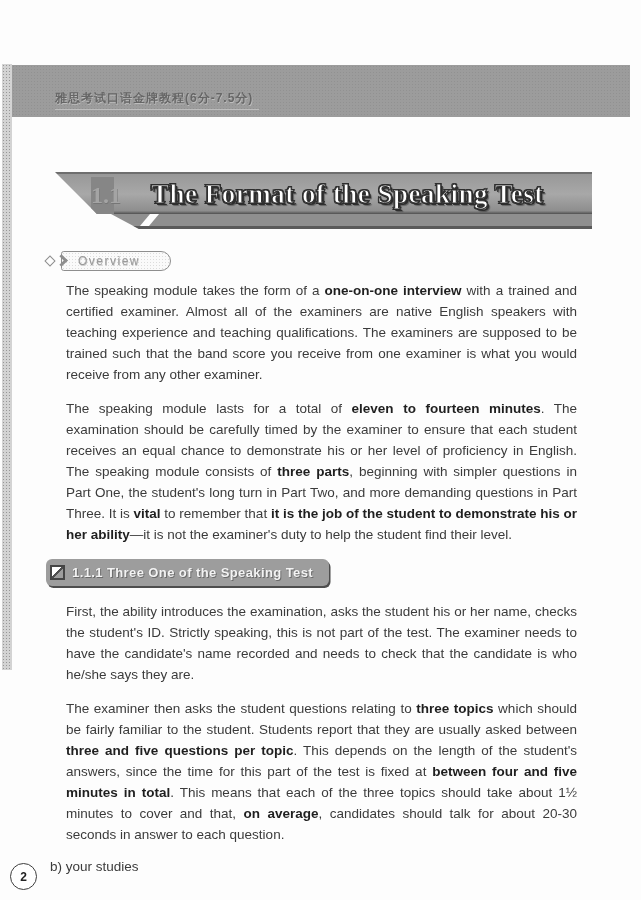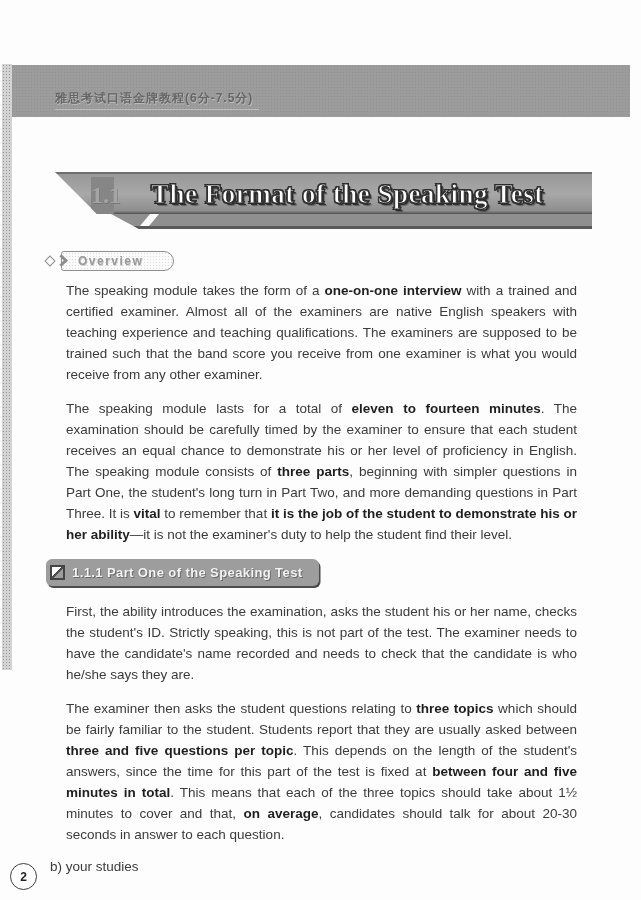--- a/index.html
+++ b/index.html
@@ -81,21 +81,21 @@
   .chevron {
     width: 9px; height: 9px; border-top: 3px solid #8e8e8e; border-right: 3px solid #8e8e8e;
     transform: rotate(45deg); margin-right: -5px; flex: none;
   }
   .ov-pill {
     border: 1.5px solid #8e8e8e; background: #fafafa;
     background-image: radial-gradient(circle, #dcdcdc 0.7px, transparent 0.9px);
     background-size: 3px 3px;
     border-radius: 3px 11px 11px 3px;
     padding: 2px 30px 2px 16px;
-    font-size: 12px; font-weight: bold; letter-spacing: 1.5px; color: #9a9a9a;
+    font-size: 12px; font-weight: normal; letter-spacing: 1.5px; color: #9a9a9a;
     text-shadow: 0.5px 0.5px 0 #cfcfcf;
   }
 
   
   .content {
     position: absolute; left: 50px; top: 280px; width: 543px;
     font-size: 13.5px; line-height: 21px; color: #3b3b3b;
     text-align: justify;
   }
   .content p { margin: 0 16px 13px; }
@@ -158,21 +158,21 @@
   </div>
 
   <main class="content">
 
     <p><span>The speaking module takes the form of a </span><span class="bold">one-on-one interview</span><span> with a trained and certified examiner. Almost all of the examiners are native English speakers with teaching experience and teaching qualifications. The examiners are supposed to be trained such that the band score you receive from one examiner is what you would receive from any other examiner.</span></p>
 
     <p><span>The speaking module lasts for a total of </span><span class="bold">eleven to fourteen minutes</span><span>. The examination should be carefully timed by the examiner to ensure that each student receives an equal chance to demonstrate his or her level of proficiency in English. The speaking module consists of </span><span class="bold">three parts</span><span>, beginning with simpler questions in Part One, the student's long turn in Part Two, and more demanding questions in Part Three. It is </span><span class="bold">vital</span><span> to remember that </span><span class="bold">it is the job of the student to demonstrate his or her ability</span><span>—it is not the examiner's duty to help the student find their level.</span></p>
 
     <div class="sec-pill">
       <span class="flag-icon"></span>
-      <span class="sec-text">1.1.1 Part One of the Speaking Test</span>
+      <span class="sec-text">1.1.1 Three One of the Speaking Test</span>
     </div>
 
     <p><span>First, the ability introduces the examination, asks the student his or her name, checks the student's ID. Strictly speaking, this is not part of the test. The examiner needs to have the candidate's name recorded and needs to check that the candidate is who he/she says they are.</span></p>
 
     <p><span>The examiner then asks the student questions relating to </span><span class="bold">three topics</span><span> which should be fairly familiar to the student. Students report that they are usually asked between </span><span class="bold">three and five questions per topic</span><span>. This depends on the length of the student's answers, since the time for this part of the test is fixed at </span><span class="bold">between four and five minutes in total</span><span>. This means that each of the three topics should take about 1½ minutes to cover and that, </span><span class="bold">on average</span><span>, candidates should talk for about 20-30 seconds in answer to each question.</span></p>
 
 
     <ul class="topic-list">
       <li>b) your studies</li>
 

